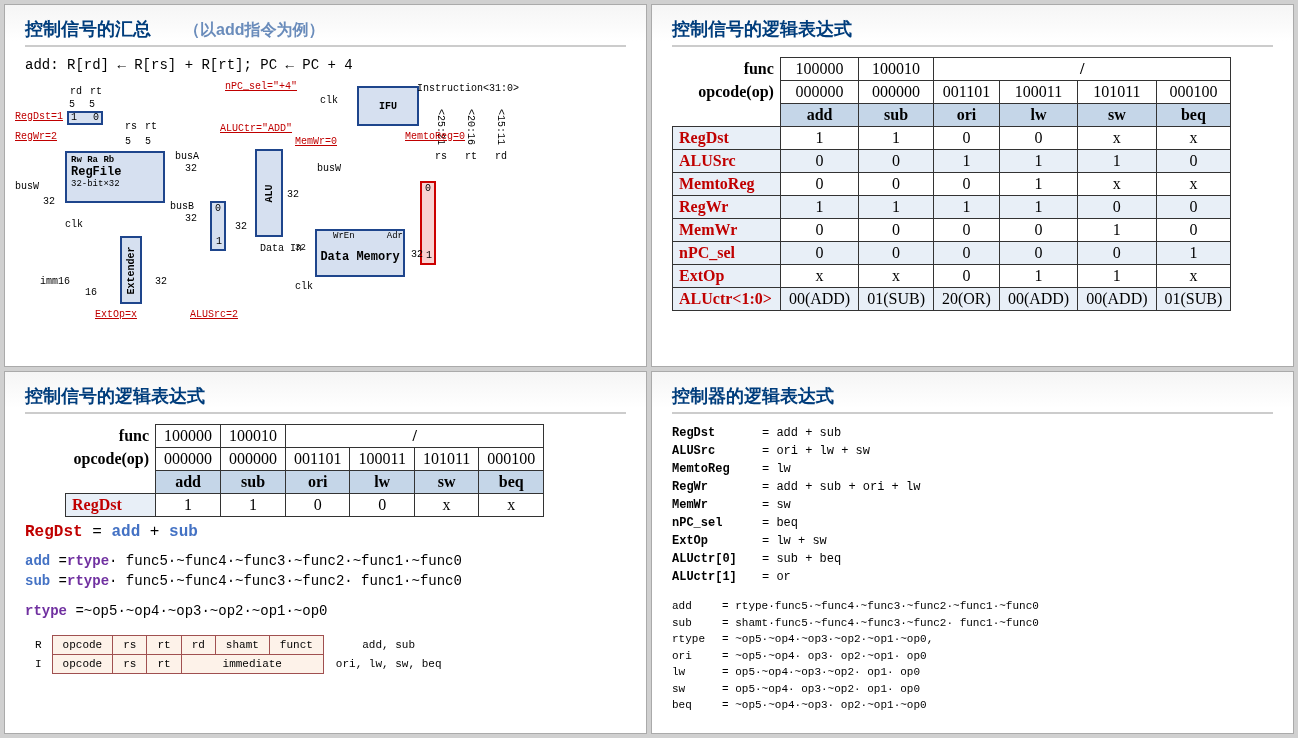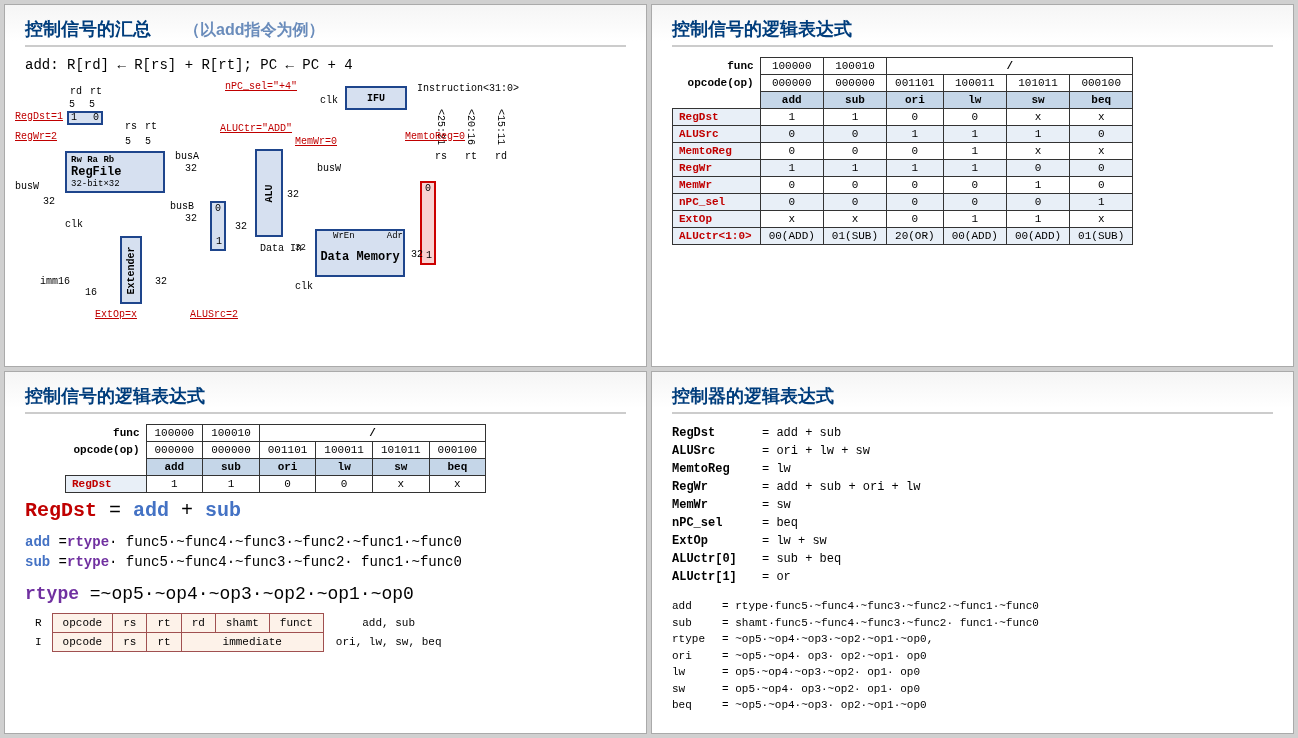--- a/index.html
+++ b/index.html
@@ -5,21 +5,21 @@
 * { box-sizing: border-box; margin: 0; padding: 0; }
 body { font-family: Arial, sans-serif; background: #d0d0d0; padding: 4px; }
 .grid { display: grid; grid-template-columns: 1fr 1fr; grid-template-rows: 1fr 1fr; gap: 4px; width: 1290px; height: 730px; }
 .slide { background: linear-gradient(180deg, #f5f5f5 0%, #ffffff 10%, #ffffff 100%); border: 1px solid #aaa; padding: 12px 20px; font-size: 10px; overflow: hidden; position: relative; }
 .slide-title { font-size: 18px; font-weight: bold; color: #003d7c; border-bottom: 2px solid #ccc; padding-bottom: 4px; margin-bottom: 10px; }
 .slide-title .sub { color: #6a8cbb; font-size: 16px; margin-left: 28px; }
 .mono { font-family: 'Courier New', monospace; font-size: 12px; }
 .formula { font-family: 'Courier New', monospace; font-size: 14px; margin: 8px 0; }
 
 
-table.sig { border-collapse: collapse; font-family: Liberation Mono, monospace; font-size: 11px; margin: 4px 0; }
+table.sig { border-collapse: collapse; font-family: Liberation Serif, serif; font-size: 16px; margin: 4px 0; }
 table.sig th, table.sig td { border: 1px solid #333; padding: 2px 8px; text-align: center; }
 table.sig td.col-hdr { background: #c5d6e8; font-weight: bold; }
 table.sig td.lbl { text-align: right; font-weight: bold; padding-right: 6px; }
 table.sig td.lbl-red { text-align: left; color: #c00000; font-weight: bold; padding-left: 6px; background: #e8eff7; }
 table.sig tr.altrow td { background: #e8eff7; }
 table.sig td.func-slash { font-weight: bold; }
 
 .red { color: #c00000; }
 .blue { color: #4472c4; }
 .purple { color: #7030a0; }
@@ -47,21 +47,21 @@
 
 <div class="slide">
   <div class="slide-title">
     <span>控制信号的汇总</span>
     <span class="sub">（以add指令为例）</span>
   </div>
   <div class="formula">add: R[rd] ← R[rs] + R[rt]; PC ← PC + 4</div>
 
   <div class="diagram">
 
-    <div class="box" style="left:320px; top:5px; width:62px; height:24px">
+    <div class="box" style="left:332px; top:5px; width:62px; height:40px">
           <span>IFU</span>
         </div>
     <span class="label red ul" style="left:200px; top:0px">nPC_sel="+4"</span>
     <span class="label" style="left:295px; top:14px">clk</span>
     <span class="label" style="left:392px; top:2px">Instruction&lt;31:0&gt;</span>
     <span class="label" style="left:410px; top:28px; writing-mode:vertical-rl">&lt;25:21</span>
     <span class="label" style="left:440px; top:28px; writing-mode:vertical-rl">&lt;20:16</span>
     <span class="label" style="left:470px; top:28px; writing-mode:vertical-rl">&lt;15:11</span>
     <span class="label" style="left:410px; top:70px">rs</span>
     <span class="label" style="left:440px; top:70px">rt</span>
@@ -76,21 +76,21 @@
       <span style="position:absolute;right:2px;top:-1px">0</span>
     </div>
     <span class="label red ul" style="left:-10px; top:30px">RegDst=1</span>
     <span class="label red ul" style="left:-10px; top:50px">RegWr=2</span>
 
     <span class="label" style="left:100px; top:40px">rs</span>
     <span class="label" style="left:120px; top:40px">rt</span>
     <span class="label" style="left:100px; top:55px">5</span>
     <span class="label" style="left:120px; top:55px">5</span>
 
-    <div class="box" style="left:40px; top:70px; width:100px; height:42px; flex-direction:column; align-items:flex-start; padding:2px 4px; justify-content:flex-start">
+    <div class="box" style="left:40px; top:70px; width:100px; height:52px; flex-direction:column; align-items:flex-start; padding:2px 4px; justify-content:flex-start">
       <div style="font-size:9px"><span>Rw</span>&nbsp;<span>Ra</span>&nbsp;<span>Rb</span></div>
       <div style="font-size:12px">RegFile</div>
       <div style="font-size:9px; font-weight:normal">32-bit×32</div>
     </div>
     <span class="label" style="left:-10px; top:100px">busW</span>
     <span class="label" style="left:18px; top:115px">32</span>
     <span class="label" style="left:40px; top:138px">clk</span>
 
     <span class="label" style="left:150px; top:70px">busA</span>
     <span class="label" style="left:160px; top:82px">32</span>
@@ -283,31 +283,31 @@
       <td>1</td>
       <td>1</td>
       <td>0</td>
       <td>0</td>
       <td>x</td>
       <td>x</td>
     </tr>
   </tbody>
       </table>
 
-  <div class="mono" style="font-size:20px; margin:6px 0">
+  <div class="mono" style="font-size:16px; margin:6px 0">
     <span class="red bold">RegDst</span><span> = </span><span class="blue bold">add</span><span> + </span><span class="blue bold">sub</span>
   </div>
 
   <div class="mono" style="font-size:14px; margin:12px 0 4px">
     <span class="blue bold">add</span> =<span class="purple bold">rtype</span><span>· func5·~func4·~func3·~func2·~func1·~func0</span>
   </div>
   <div class="mono" style="font-size:14px; margin:4px 0">
     <span class="blue bold">sub</span> =<span class="purple bold">rtype</span><span>· func5·~func4·~func3·~func2· func1·~func0</span>
   </div>
-  <div class="mono" style="font-size:18px; margin:14px 0 9px">
+  <div class="mono" style="font-size:14px; margin:14px 0 16px">
     <span class="purple bold">rtype</span><span> =~op5·~op4·~op3·~op2·~op1·~op0</span>
   </div>
 
   <table class="rtype-table">
     <tbody>
           <tr>
       <td class="noborder">R</td>
       <td>opcode</td>
       <td>rs</td>
       <td>rt</td>

